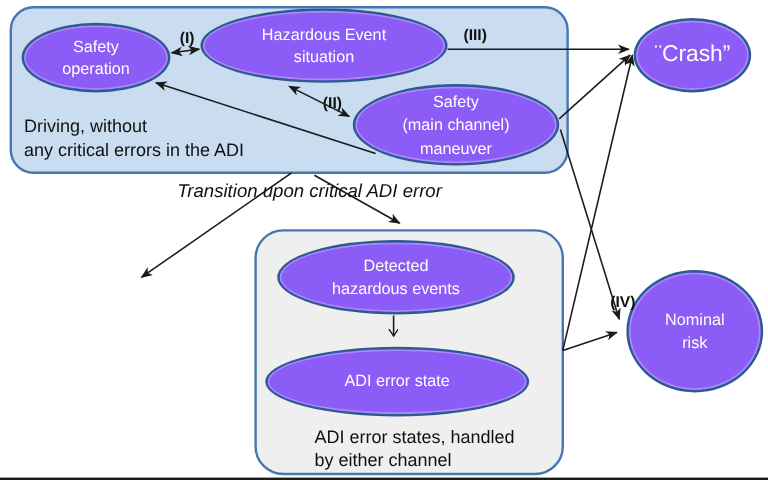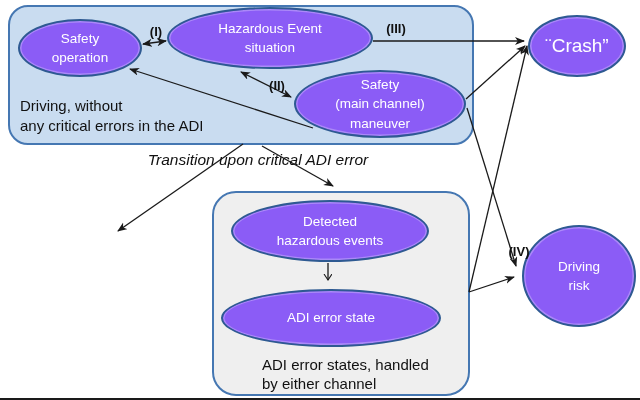--- a/index.html
+++ b/index.html
@@ -81,21 +81,21 @@
   <div class="st" style="left:231px;top:200px;width:198px;height:62px;">
     <span>Detected</span>
     <span>hazardous events</span>
   </div>
 
   <div class="st" style="left:221px;top:289px;width:220px;height:58px;">
     <span>ADI error state</span>
   </div>
 
   <div class="st" style="left:522px;top:225px;width:114px;height:102px;">
-    <span>Driving</span>
+    <span>Nominal</span>
     <span>risk</span>
   </div>
 
   <div class="freetext" style="left:20px;top:96px;">
     <span style="display:block">Driving, without</span>
     <span style="display:block">any critical errors in the ADI</span>
   </div>
 
   <div class="freetext" style="left:262px;top:355px;line-height:19px;">
     <span style="display:block">ADI error states, handled</span>

